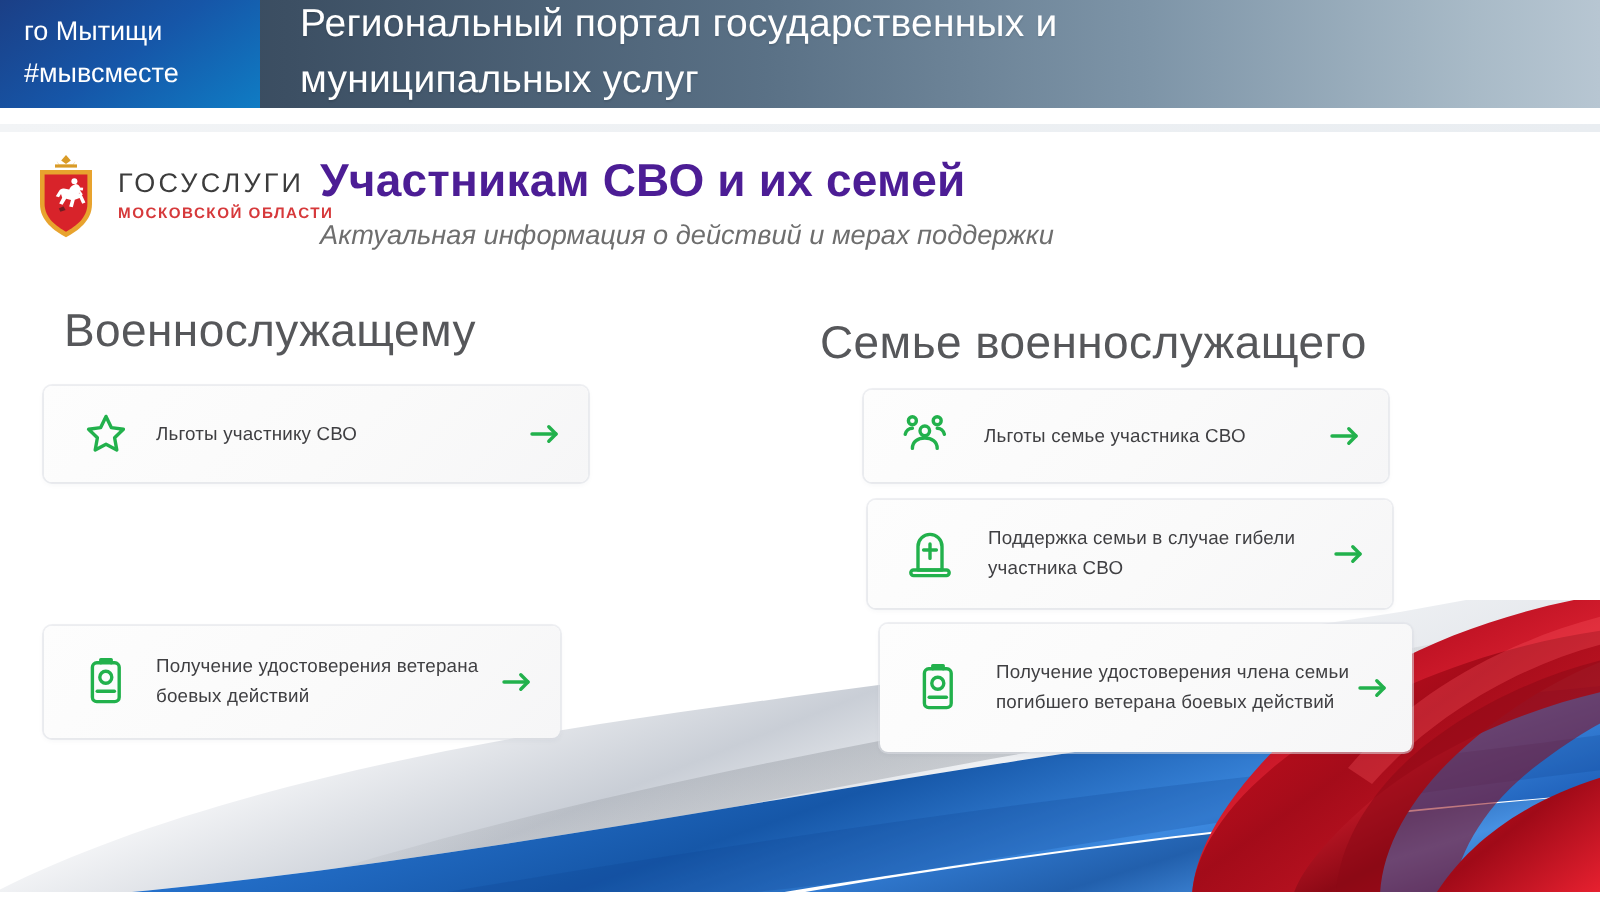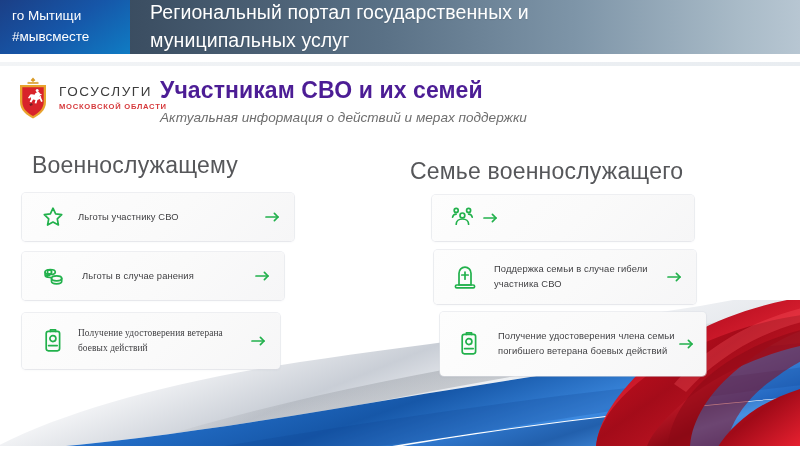--- a/index.html
+++ b/index.html
@@ -139,21 +139,21 @@
   #card-l3 { left: 22px; top: 313px; width: 258px; height: 56px; padding: 0 12px 0 14px; }
   
   #card-r1 { left: 432px; top: 195px; width: 262px; height: 46px; padding: 0 12px 0 14px; }
   #card-r2 { left: 434px; top: 250px; width: 262px; height: 54px; padding: 0 12px 0 14px; }
   #card-r3 { left: 440px; top: 312px; width: 266px; height: 64px; padding: 0 10px 0 12px; }
 
   #card-l1 .ic, #card-l2 .ic, #card-l3 .ic { width: 34px; }
   #card-r1 .ic, #card-r2 .ic, #card-r3 .ic { width: 34px; }
   #card-l1 .lbl { padding-left: 8px; }
   #card-l2 .lbl { padding-left: 12px; }
-  #card-l3 .lbl { padding-left: 8px; font-family: Liberation Serif, serif; }
+  #card-l3 .lbl { padding-left: 8px; }
   #card-r1 .lbl { padding-left: 12px; }
   #card-r2 .lbl { padding-left: 12px; }
   #card-r3 .lbl { padding-left: 12px; }
 
   .g-stroke { stroke: #22b14c; fill: none; stroke-width: 1.7; stroke-linejoin: round; stroke-linecap: round; }
 
   
   #flag-art {
     position: absolute;
     left: 0; bottom: 0;
@@ -224,38 +224,20 @@
     </span>
     <span class="lbl">Льготы участнику СВО</span>
     <span class="arrow">
       <svg width="15" height="12" viewBox="0 0 15 12">
           <path class="g-stroke" stroke-width="1.5" d="M1 6 h12"></path>
           <path class="g-stroke" stroke-width="1.5" d="M9.4 2.4 L13 6 L9.4 9.6"></path>
         </svg>
     </span>
   </div>
 
-  <div class="card" id="card-l2">
-    <span class="ic">
-      <svg width="25" height="24" viewBox="0 0 25 24">
-        <ellipse class="g-stroke" cx="9.2" cy="8.0" rx="5.1" ry="2.5"></ellipse>
-        <path class="g-stroke" d="M4.1 8.0 v3.0 c0 1.35 2.3 2.45 5.1 2.45"></path>
-        <ellipse class="g-stroke" cx="15.6" cy="14.3" rx="5.1" ry="2.5"></ellipse>
-        <path class="g-stroke" d="M10.5 14.3 v3.0 c0 1.38 2.28 2.5 5.1 2.5 2.82 0 5.1 -1.12 5.1 -2.5 v-3.0"></path>
-        <path class="g-stroke" d="M6.6 13.2 V6.1 h2.1 a1.9 1.9 0 0 1 0 3.8 H6.6 M5.4 11.2 h3.2"></path>
-      </svg>
-    </span>
-    <span class="lbl">Льготы в случае ранения</span>
-    <span class="arrow">
-      <svg width="15" height="12" viewBox="0 0 15 12">
-          <path class="g-stroke" stroke-width="1.5" d="M1 6 h12"></path>
-          <path class="g-stroke" stroke-width="1.5" d="M9.4 2.4 L13 6 L9.4 9.6"></path>
-        </svg>
-    </span>
-  </div>
 
   <div class="card" id="card-l3">
     <span class="ic">
       <svg width="22" height="26" viewBox="0 0 22 26">
         <rect class="g-stroke" x="4.2" y="3.4" width="13.4" height="19.4" rx="2.2"></rect>
         <path class="g-stroke" d="M8.4 3.4 V1.8 h5.2 v1.6"></path>
         <circle class="g-stroke" cx="10.9" cy="10.6" r="3.0"></circle>
         <path class="g-stroke" d="M6.6 17.6 h8.6"></path>
       </svg>
     </span>
@@ -272,20 +254,21 @@
     <span class="ic">
       <svg width="26" height="24" viewBox="0 0 26 24">
         <circle class="g-stroke" cx="6.2" cy="4.4" r="2.0"></circle>
         <circle class="g-stroke" cx="18.6" cy="4.4" r="2.0"></circle>
         <circle class="g-stroke" cx="12.4" cy="9.4" r="2.4"></circle>
         <path class="g-stroke" d="M2.6 11.2 c.4 -2.0 2.0 -3.1 3.6 -3.1"></path>
         <path class="g-stroke" d="M22.2 11.2 c-.4 -2.0 -2.0 -3.1 -3.6 -3.1"></path>
         <path class="g-stroke" d="M6.2 18.2 c0 -3.4 2.8 -5.2 6.2 -5.2 3.4 0 6.2 1.8 6.2 5.2"></path>
       </svg>
     </span>
+    <span class="lbl">Льготы семье участника СВО</span>
     <span class="arrow">
       <svg width="15" height="12" viewBox="0 0 15 12">
           <path class="g-stroke" stroke-width="1.5" d="M1 6 h12"></path>
           <path class="g-stroke" stroke-width="1.5" d="M9.4 2.4 L13 6 L9.4 9.6"></path>
         </svg>
     </span>
   </div>
 
   <div class="card" id="card-r2">
     <span class="ic">

